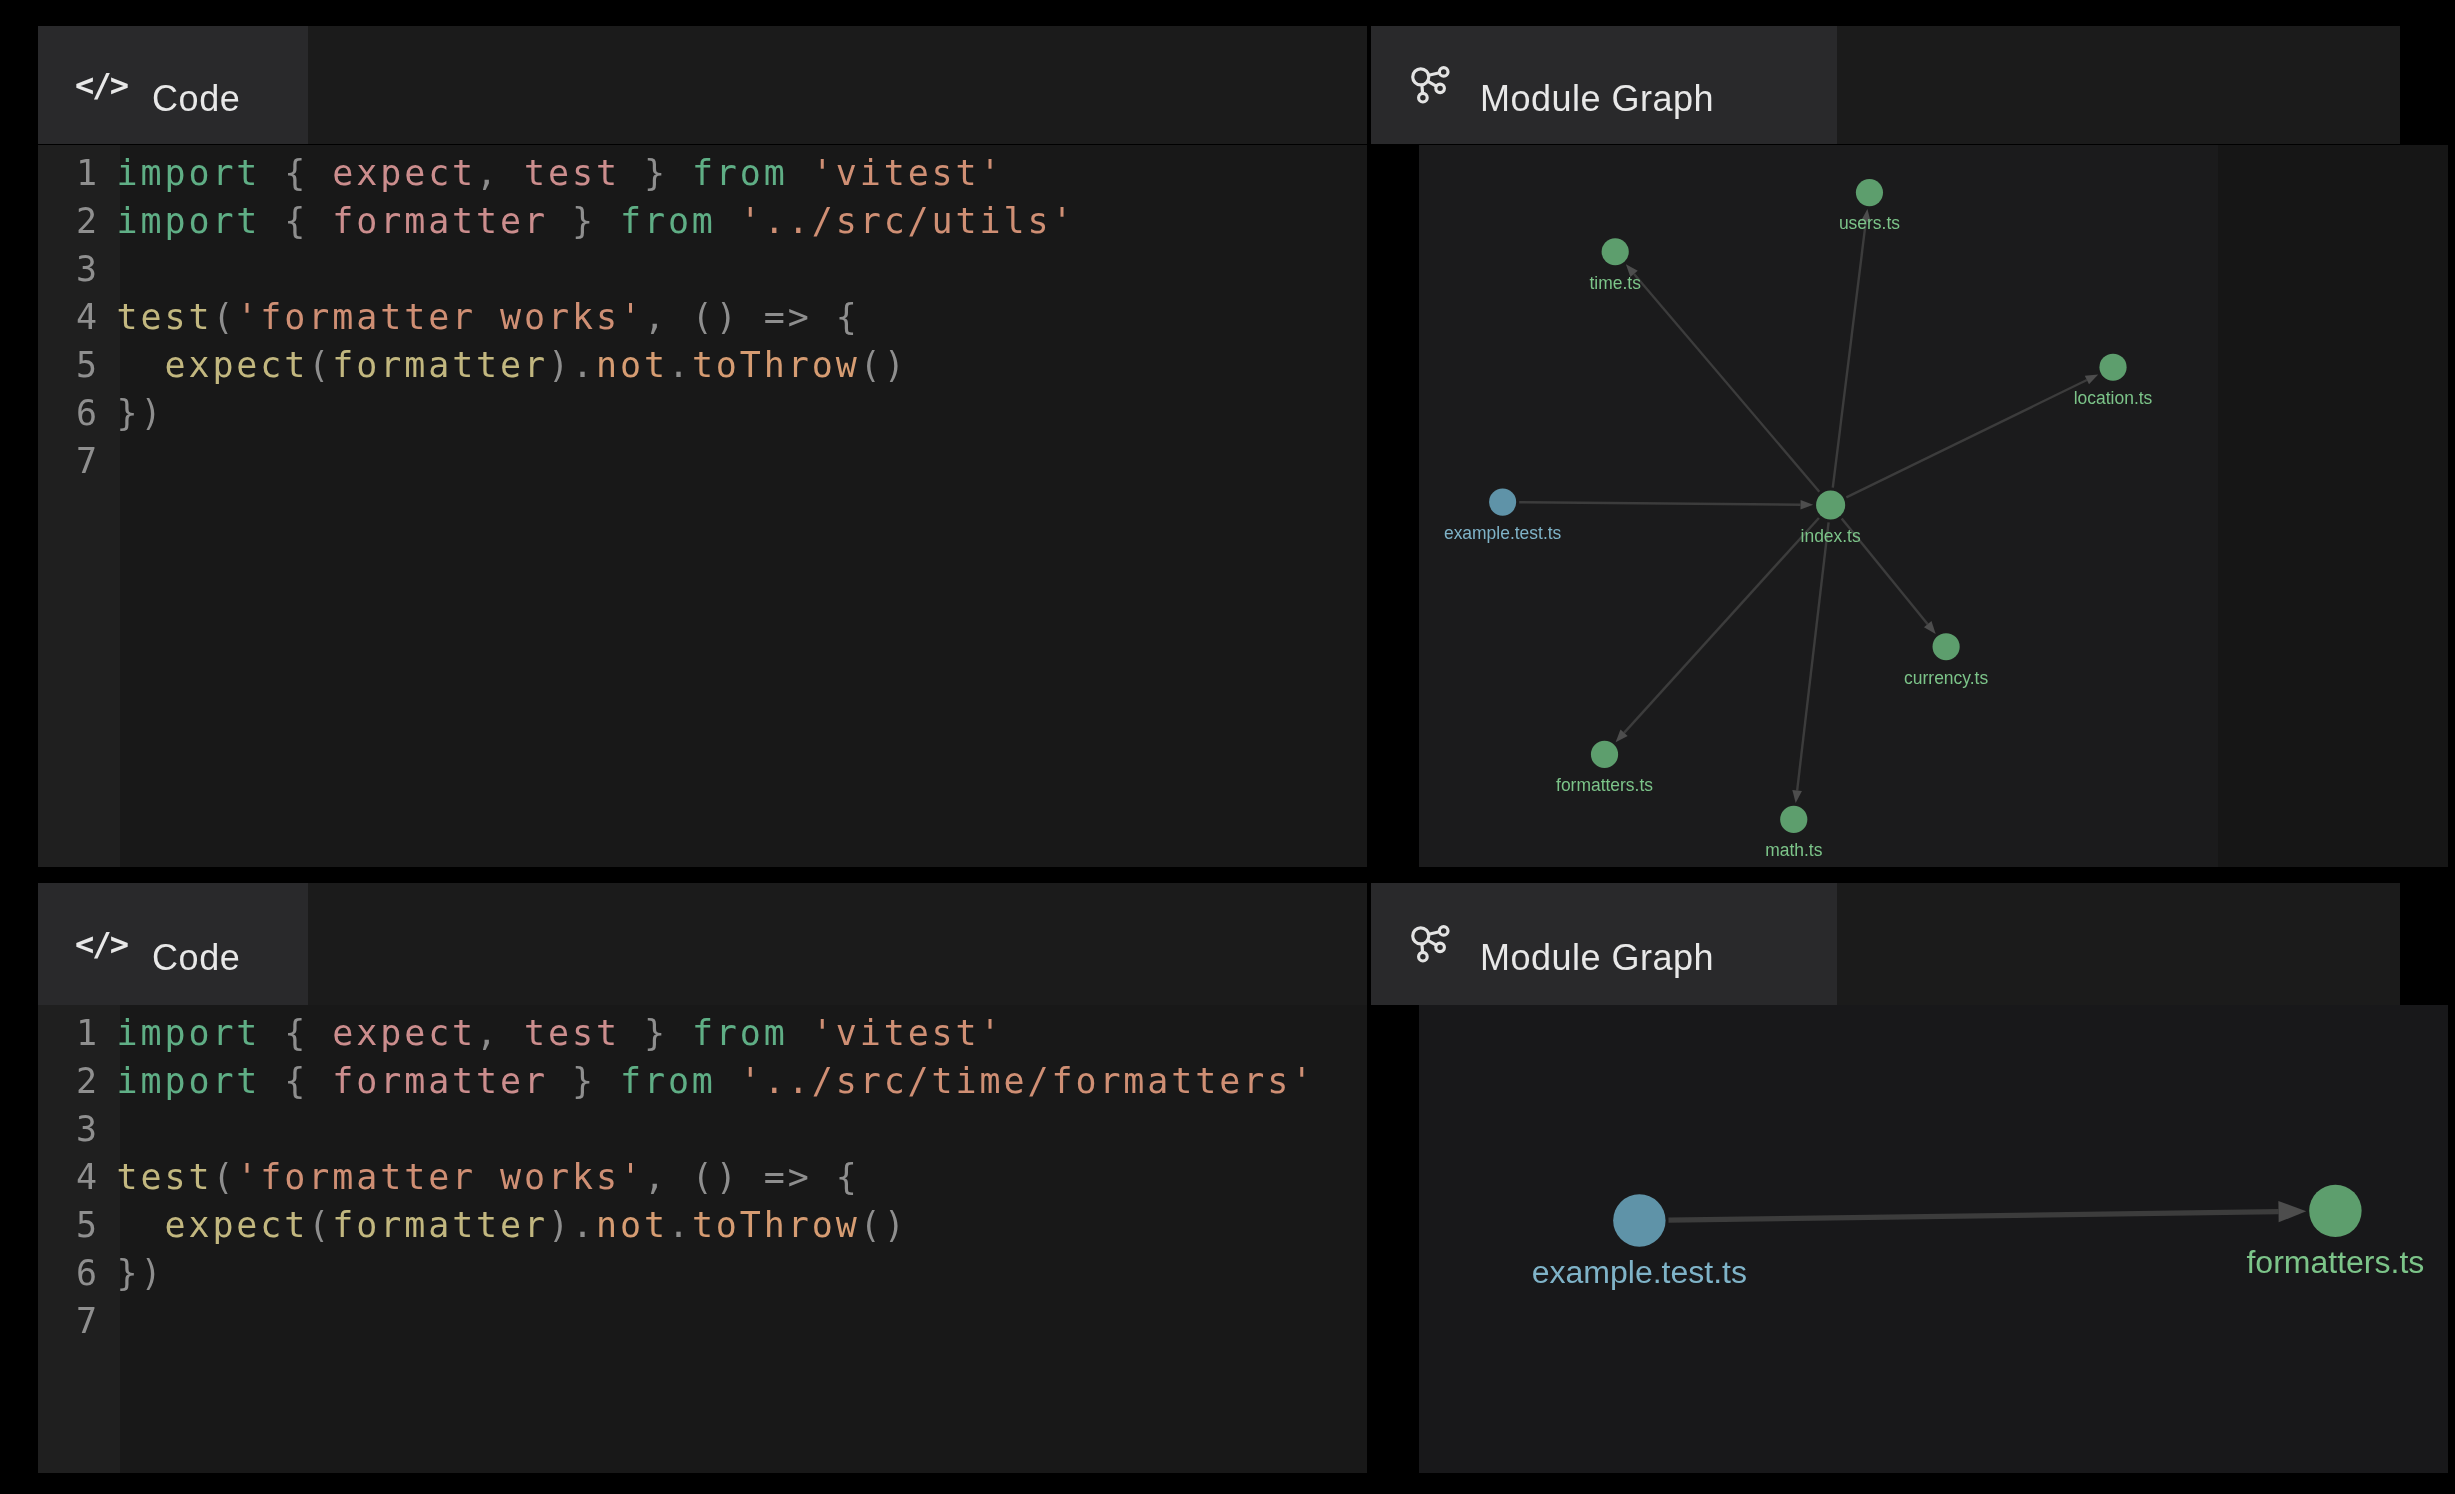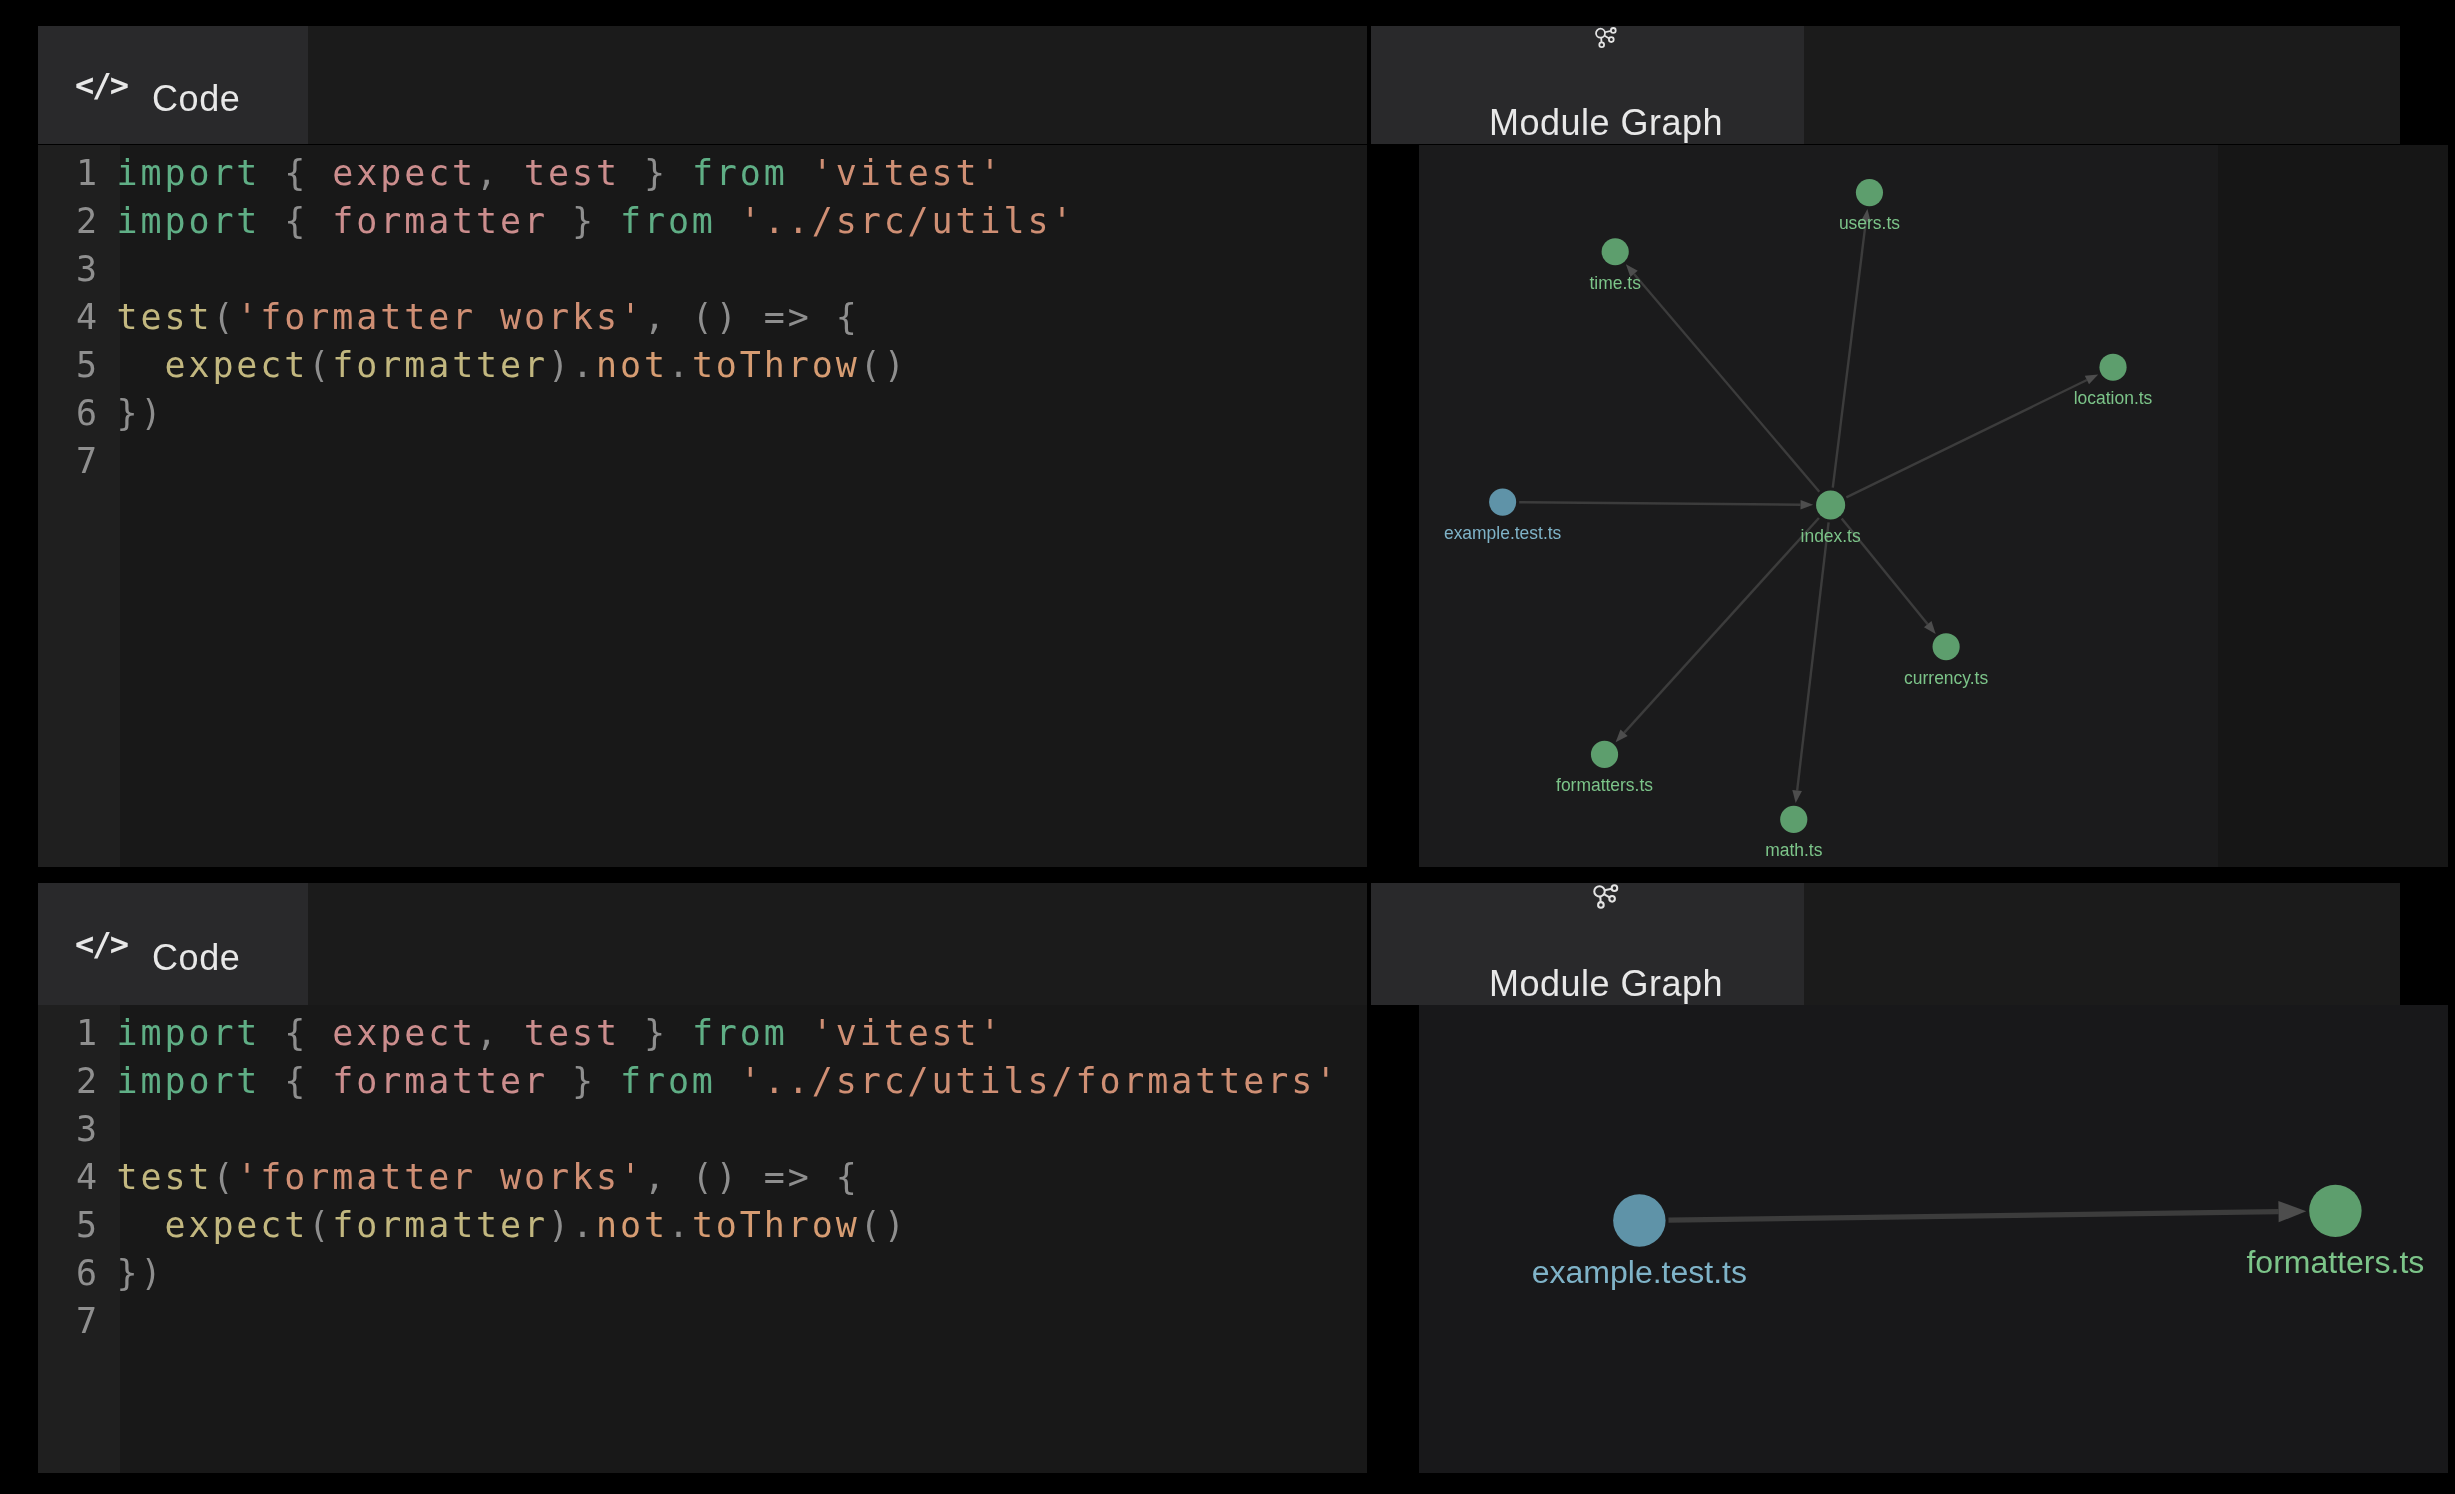--- a/index.html
+++ b/index.html
@@ -30,21 +30,21 @@
   .graph-label{font-family:"Liberation Sans",sans-serif;}
   
   .s0 .code-header{left:38px;top:26px;width:1329px;height:118px;}
   .s0 .graph-header{left:1371px;top:26px;width:1029px;height:118px;}
   .s0 .code-body{left:38px;top:145px;width:1329px;height:722px;}
   .s0 .graph-body{left:1371px;top:145px;width:1029px;height:722px;}
   .s1 .code-header{left:38px;top:883px;width:1329px;height:122px;}
   .s1 .graph-header{left:1371px;top:883px;width:1029px;height:122px;}
   .s1 .code-body{left:38px;top:1005px;width:1329px;height:468px;}
   .s1 .graph-body{left:1371px;top:1005px;width:1029px;height:468px;}
-  .code-tab{width:270px;} .graph-tab{width:433px;flex-direction:column;}
+  .code-tab{width:270px;} .graph-tab{width:466px;}
 </style>
 </head>
 <body>
 
 <div class="stage">
 
   <div class="s0">
     <div class="abs panel-header code-header">
       <div class="tab code-tab">
         <span class="code-glyph">&lt;/&gt;</span>
@@ -136,21 +136,21 @@
             <line x1="9.3" y1="14.6" x2="9.8" y2="20.5"></line>
           </g>
         </svg>
         <span class="tab-label">Module Graph</span>
       </div>
     </div>
     <div class="abs code-body">
       <div class="gutter-strip"></div>
       <div class="code-lines">
           <div class="code-line"><span class="lineno">1</span><span class="code-text"><span class="tk-kw">import</span><span class="tk-pn"> { </span><span class="tk-id">expect</span><span class="tk-pn">, </span><span class="tk-id">test</span><span class="tk-pn"> } </span><span class="tk-kw">from</span><span class="tk-pl"> </span><span class="tk-str">'vitest'</span></span></div>
-          <div class="code-line"><span class="lineno">2</span><span class="code-text"><span class="tk-kw">import</span><span class="tk-pn"> { </span><span class="tk-id">formatter</span><span class="tk-pn"> } </span><span class="tk-kw">from</span><span class="tk-pl"> </span><span class="tk-str">'../src/utils/formatters'</span></span></div>
+          <div class="code-line"><span class="lineno">2</span><span class="code-text"><span class="tk-kw">import</span><span class="tk-pn"> { </span><span class="tk-id">formatter</span><span class="tk-pn"> } </span><span class="tk-kw">from</span><span class="tk-pl"> </span><span class="tk-str">'../src/time/formatters'</span></span></div>
           <div class="code-line"><span class="lineno">3</span><span class="code-text"></span></div>
           <div class="code-line"><span class="lineno">4</span><span class="code-text"><span class="tk-fn">test</span><span class="tk-pn">(</span><span class="tk-str">'formatter works'</span><span class="tk-pn">, () =&gt; {</span></span></div>
           <div class="code-line"><span class="lineno">5</span><span class="code-text"><span class="tk-pl">  </span><span class="tk-fn">expect</span><span class="tk-pn">(</span><span class="tk-fn">formatter</span><span class="tk-pn">).</span><span class="tk-mt">not</span><span class="tk-pn">.</span><span class="tk-mt">toThrow</span><span class="tk-pn">()</span></span></div>
           <div class="code-line"><span class="lineno">6</span><span class="code-text"><span class="tk-pn">})</span></span></div>
           <div class="code-line"><span class="lineno">7</span><span class="code-text"></span></div>
         </div>
     </div>
     <div class="abs graph-body bottom">
       <svg width="1029" height="468" viewBox="0 0 1060 482">
           <line x1="256.99708264288523" y1="221.58163064654275" x2="885.4056985708975" y2="212.81721480375316" stroke="#3c3c3c" stroke-width="5.5"></line>

